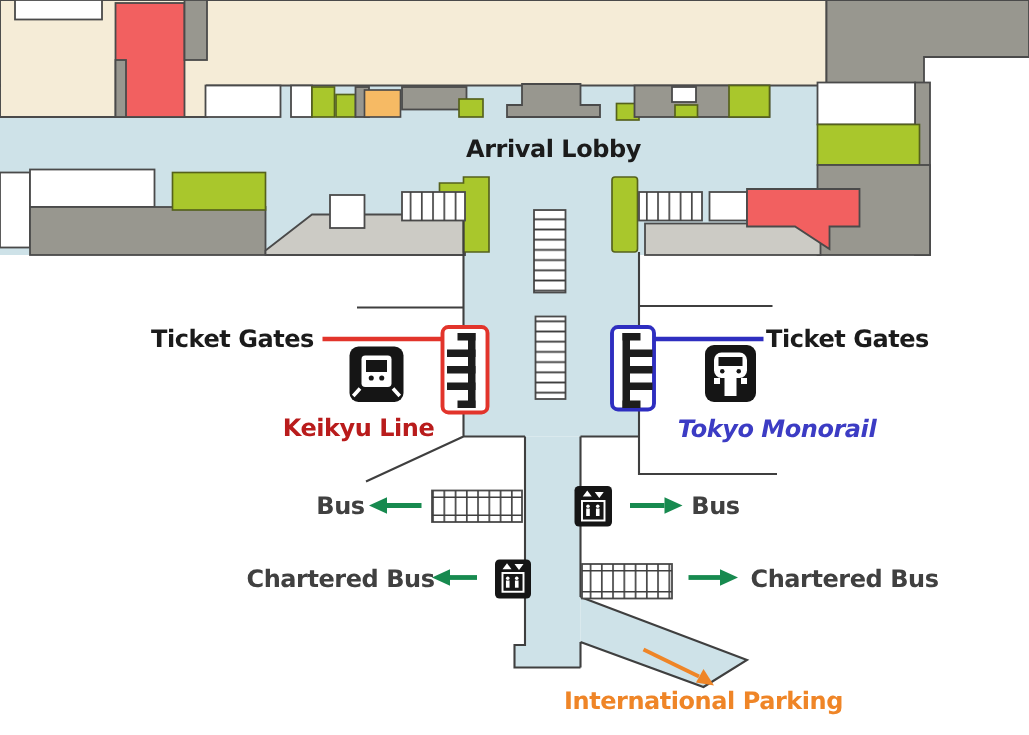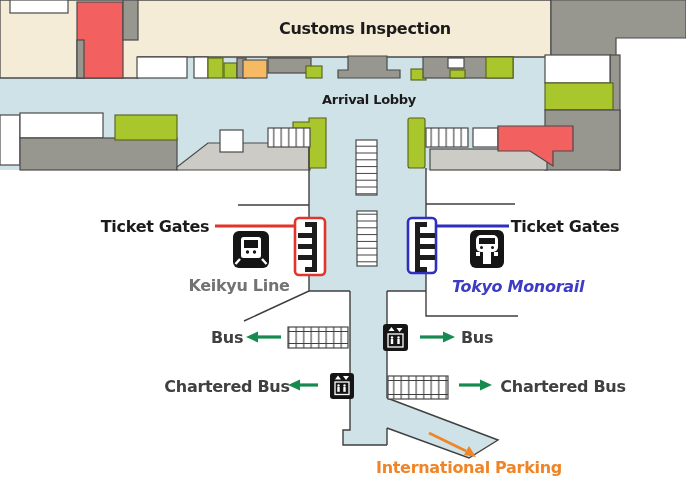--- a/index.html
+++ b/index.html
@@ -1,22 +1,22 @@
 <!DOCTYPE html>
 <html><head>
 <meta charset="utf-8">
 <style>
   html,body{margin:0;padding:0;background:#fff;}
   .stage{position:relative;width:686px;height:490px;background:#ffffff;overflow:hidden;
          font-family:"DejaVu Sans",sans-serif;}
   .stage svg{position:absolute;left:0;top:0;}
   .lbl{position:absolute;transform:translate(-50%,-50%);white-space:nowrap;
        font-weight:700;font-size:16px;letter-spacing:-0.3px;color:#1b1b1b;}
-  .lbl.big{font-size:13px;}
-  .lbl.red{color:#737373;}
+  .lbl.big{font-size:16px;}
+  .lbl.red{color:#b91c1c;}
   .lbl.blue{color:#3c3cc4;}
   .lbl.green{color:#404040;}
   .lbl.orange{color:#ef8527;}
   
   .blue{fill:#cee2e8;stroke:none;}
   .beige{fill:#f5ecd7;stroke:#4a4a4a;stroke-width:1.3;}
   .wht{fill:#ffffff;stroke:#4a4a4a;stroke-width:1.2;}
   .red{fill:#f26060;stroke:#4a4a4a;stroke-width:1.2;}
   .grn{fill:#a9c72c;stroke:#55611c;stroke-width:1.1;}
   .org{fill:#f6ba64;stroke:#4a4a4a;stroke-width:1.1;}
@@ -223,21 +223,20 @@
   <g>
     <path class="garr" d="M459,385 H480"></path>
         <polygon class="ghead" points="480,379.5 492,385 480,390.5"></polygon>
   </g>
   <g>
     <path class="oarr" d="M429,433 L466,451"></path>
         <polygon class="ohead" points="476,457 464,455 469,446"></polygon>
   </g>
 </svg>
 
-<div class="lbl" style="left:365px;top:28px;">Customs Inspection</div>
 <div class="lbl big" style="left:369px;top:99px;">Arrival Lobby</div>
 <div class="lbl" style="left:155px;top:226px;">Ticket Gates</div>
 <div class="lbl" style="left:565px;top:226px;">Ticket Gates</div>
 <div class="lbl red" style="left:239px;top:285px;">Keikyu Line</div>
 <div class="lbl blue" style="left:518px;top:286px;font-style:italic;">Tokyo Monorail</div>
 <div class="lbl green" style="left:227px;top:337px;">Bus</div>
 <div class="lbl green" style="left:477px;top:337px;">Bus</div>
 <div class="lbl green" style="left:227px;top:386px;">Chartered Bus</div>
 <div class="lbl green" style="left:563px;top:386px;">Chartered Bus</div>
 <div class="lbl orange" style="left:469px;top:467px;">International Parking</div>

